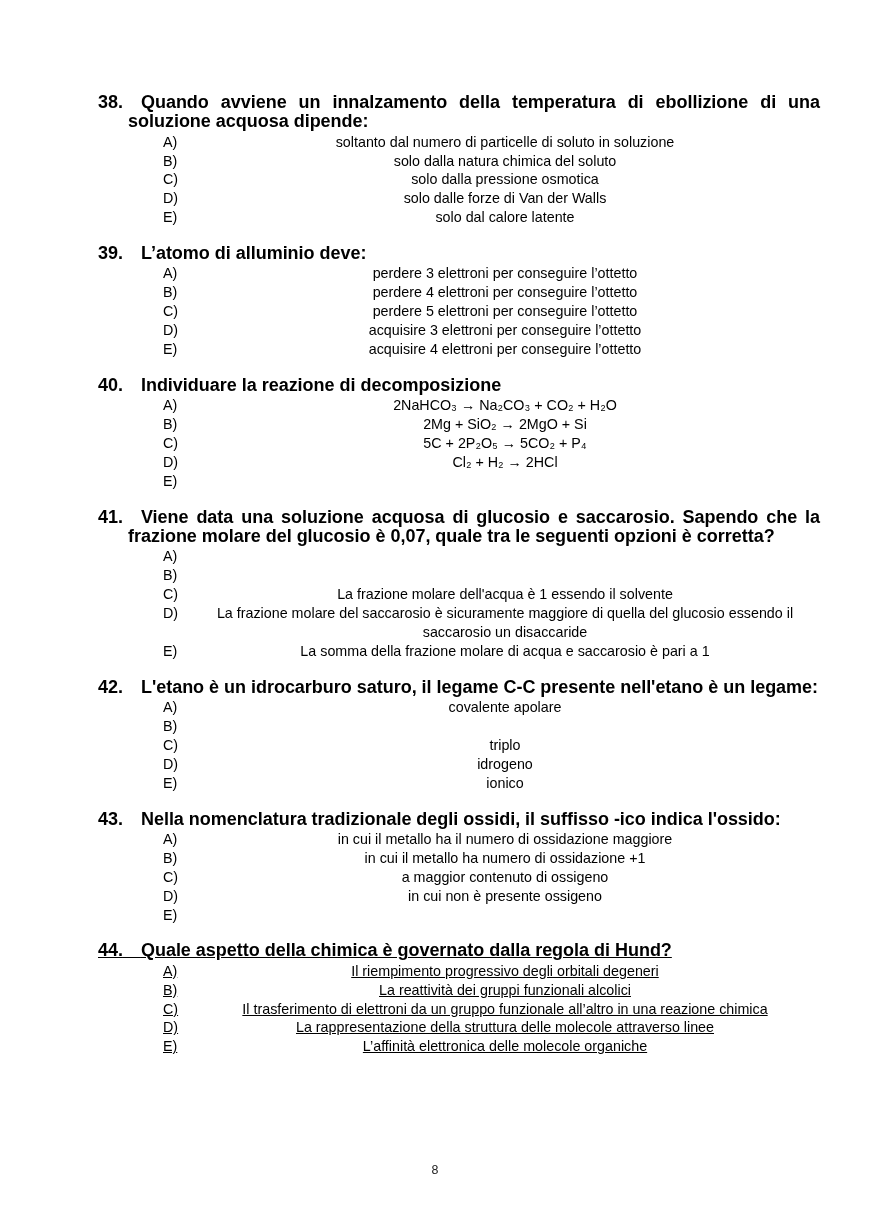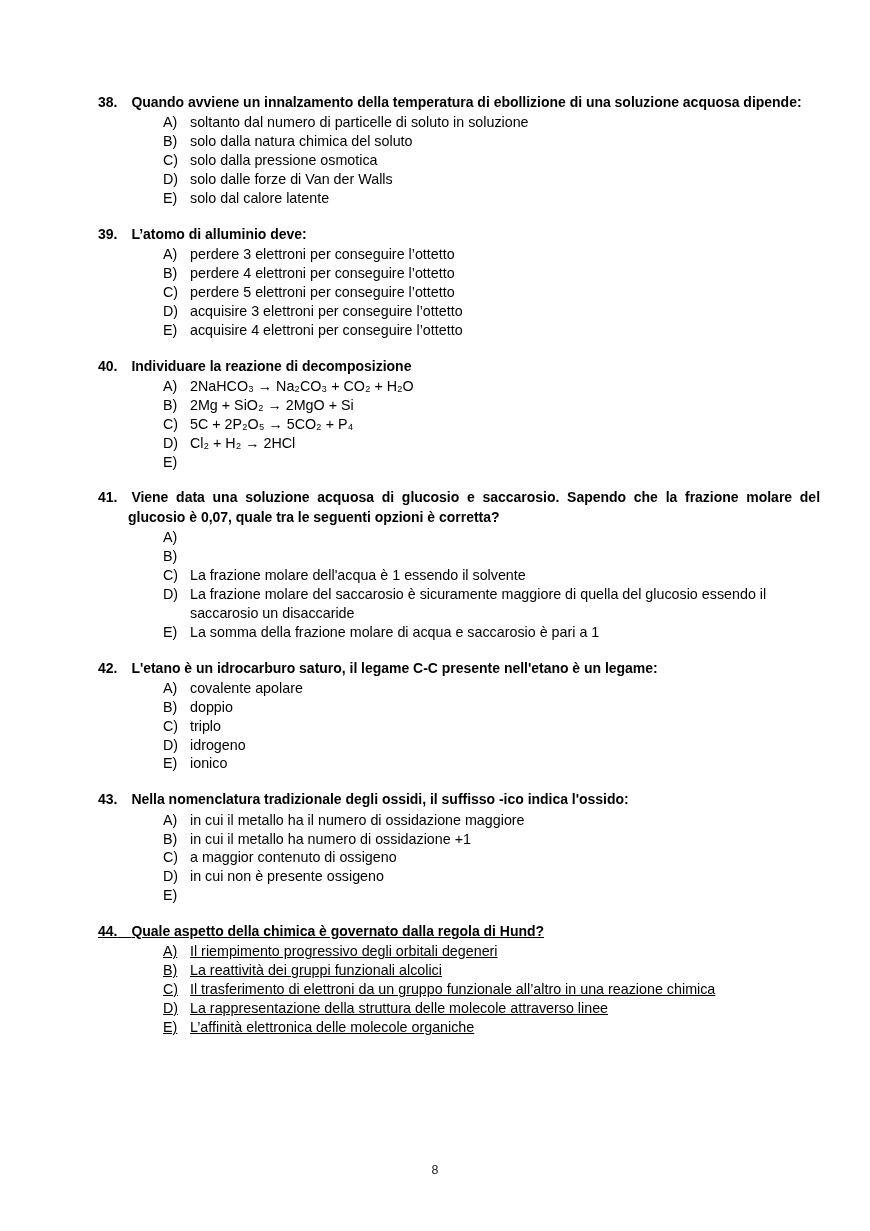--- a/index.html
+++ b/index.html
@@ -28,21 +28,21 @@
   }
   .qblock {
     margin-bottom: 17px;
   }
   .qblock:last-child {
     margin-bottom: 14px;
     text-decoration: underline;
   }
   
   .qstem {
-    font-size: 14px;
+    font-size: 18px;
     font-weight: bold;
     line-height: 19.3px;
     text-align: justify;
     text-justify: inter-word;
     padding-left: 30px;
     text-indent: -30px;
     margin: 0 0 1px 0;
     letter-spacing: -0.02px;
   }
   .qnum {
@@ -63,21 +63,21 @@
     margin: 0;
   }
   .opt-letter {
     flex: 0 0 auto;
     width: 27px;
     margin-left: 65px;
     text-align: left;
   }
   .opt-text {
     flex: 1 1 auto;
-    text-align: left;
+    text-align: center;
   }
   .pagenum {
     position: absolute;
     left: 0;
     right: 0;
     top: 1163px;
     text-align: center;
     font-size: 12.4px;
     line-height: 14px;
     color: #222222;
@@ -187,21 +187,20 @@
       </div>
       <div class="qblock">
         <p class="qstem"><span class="qnum">42.</span>  <span>L'etano è un idrocarburo saturo, il legame C-C presente nell'etano è un legame:</span></p>
         <ul class="options">
           <li class="opt">
             <span class="opt-letter">A)</span>
             <span class="opt-text">covalente apolare</span>
           </li>
           <li class="opt">
             <span class="opt-letter">B)</span>
-            <span class="opt-text">doppio</span>
           </li>
           <li class="opt">
             <span class="opt-letter">C)</span>
             <span class="opt-text">triplo</span>
           </li>
           <li class="opt">
             <span class="opt-letter">D)</span>
             <span class="opt-text">idrogeno</span>
           </li>
           <li class="opt">

